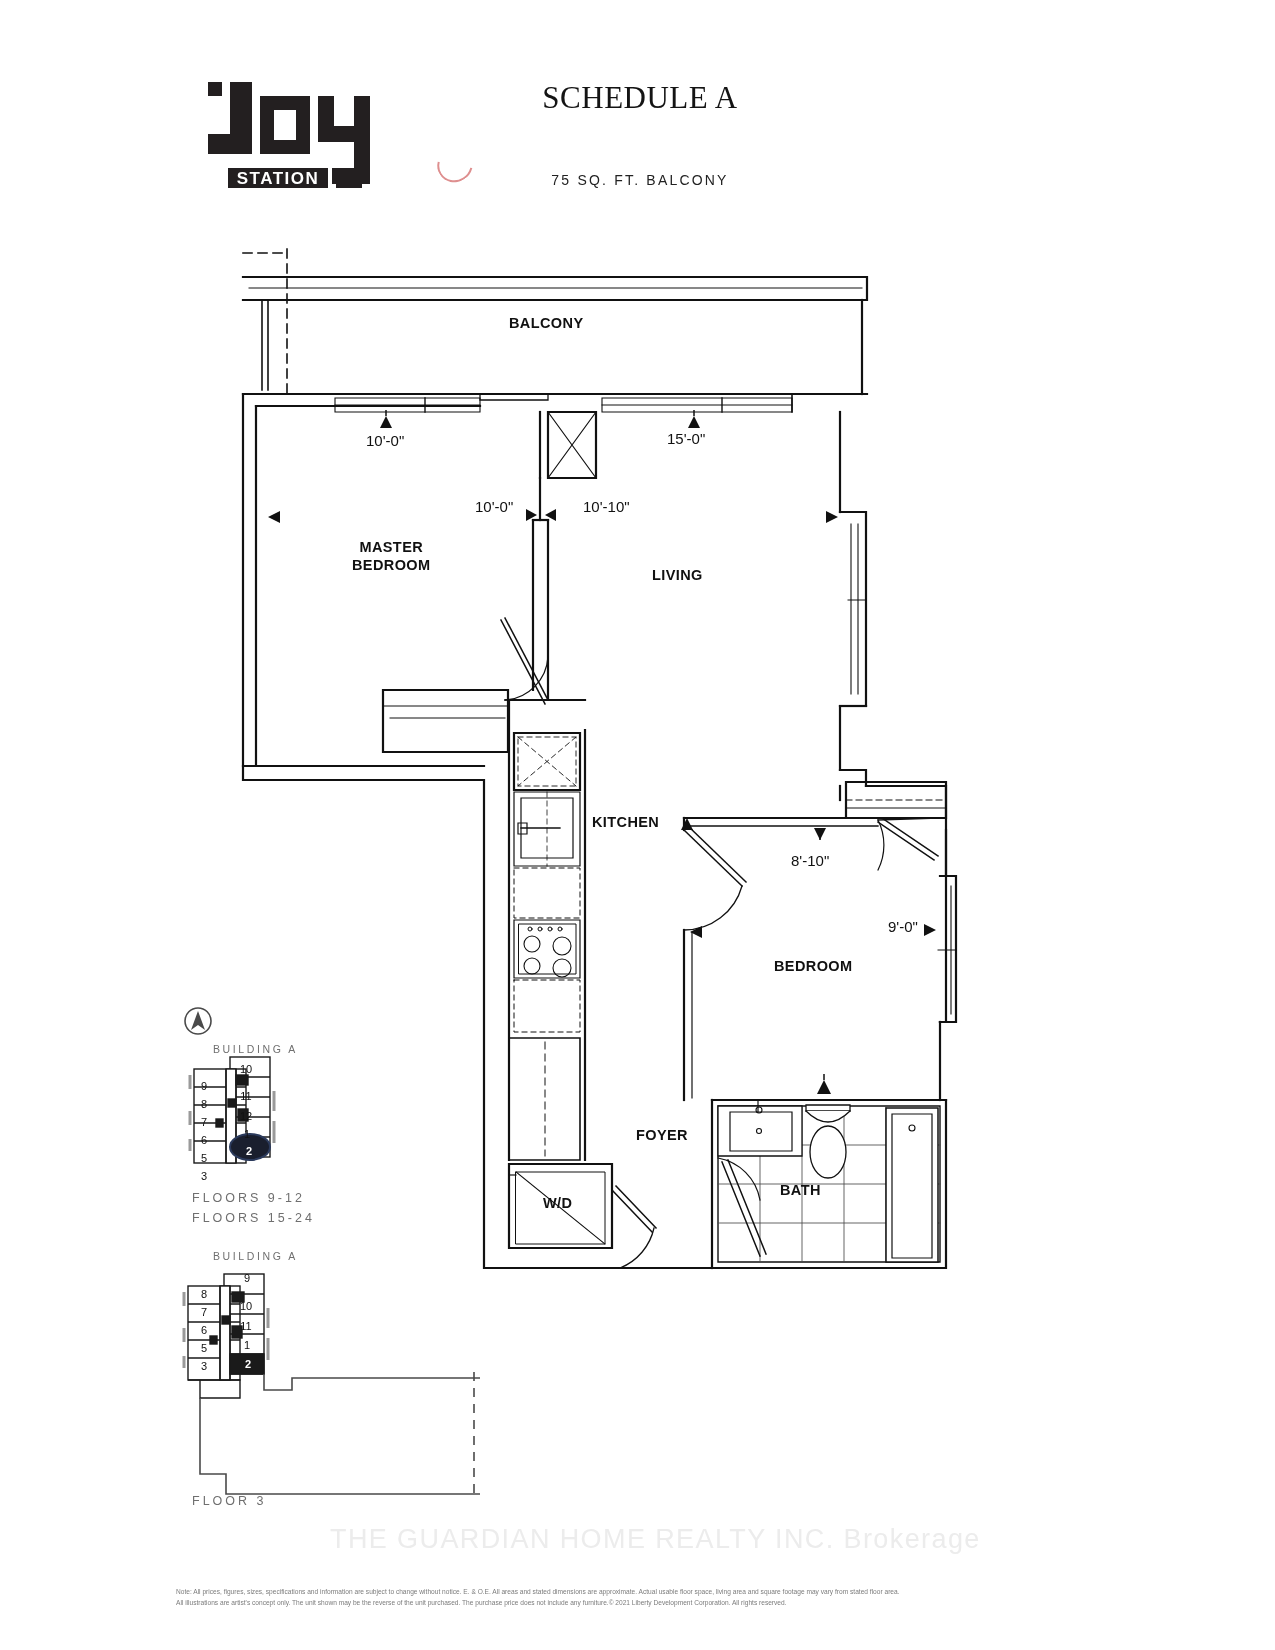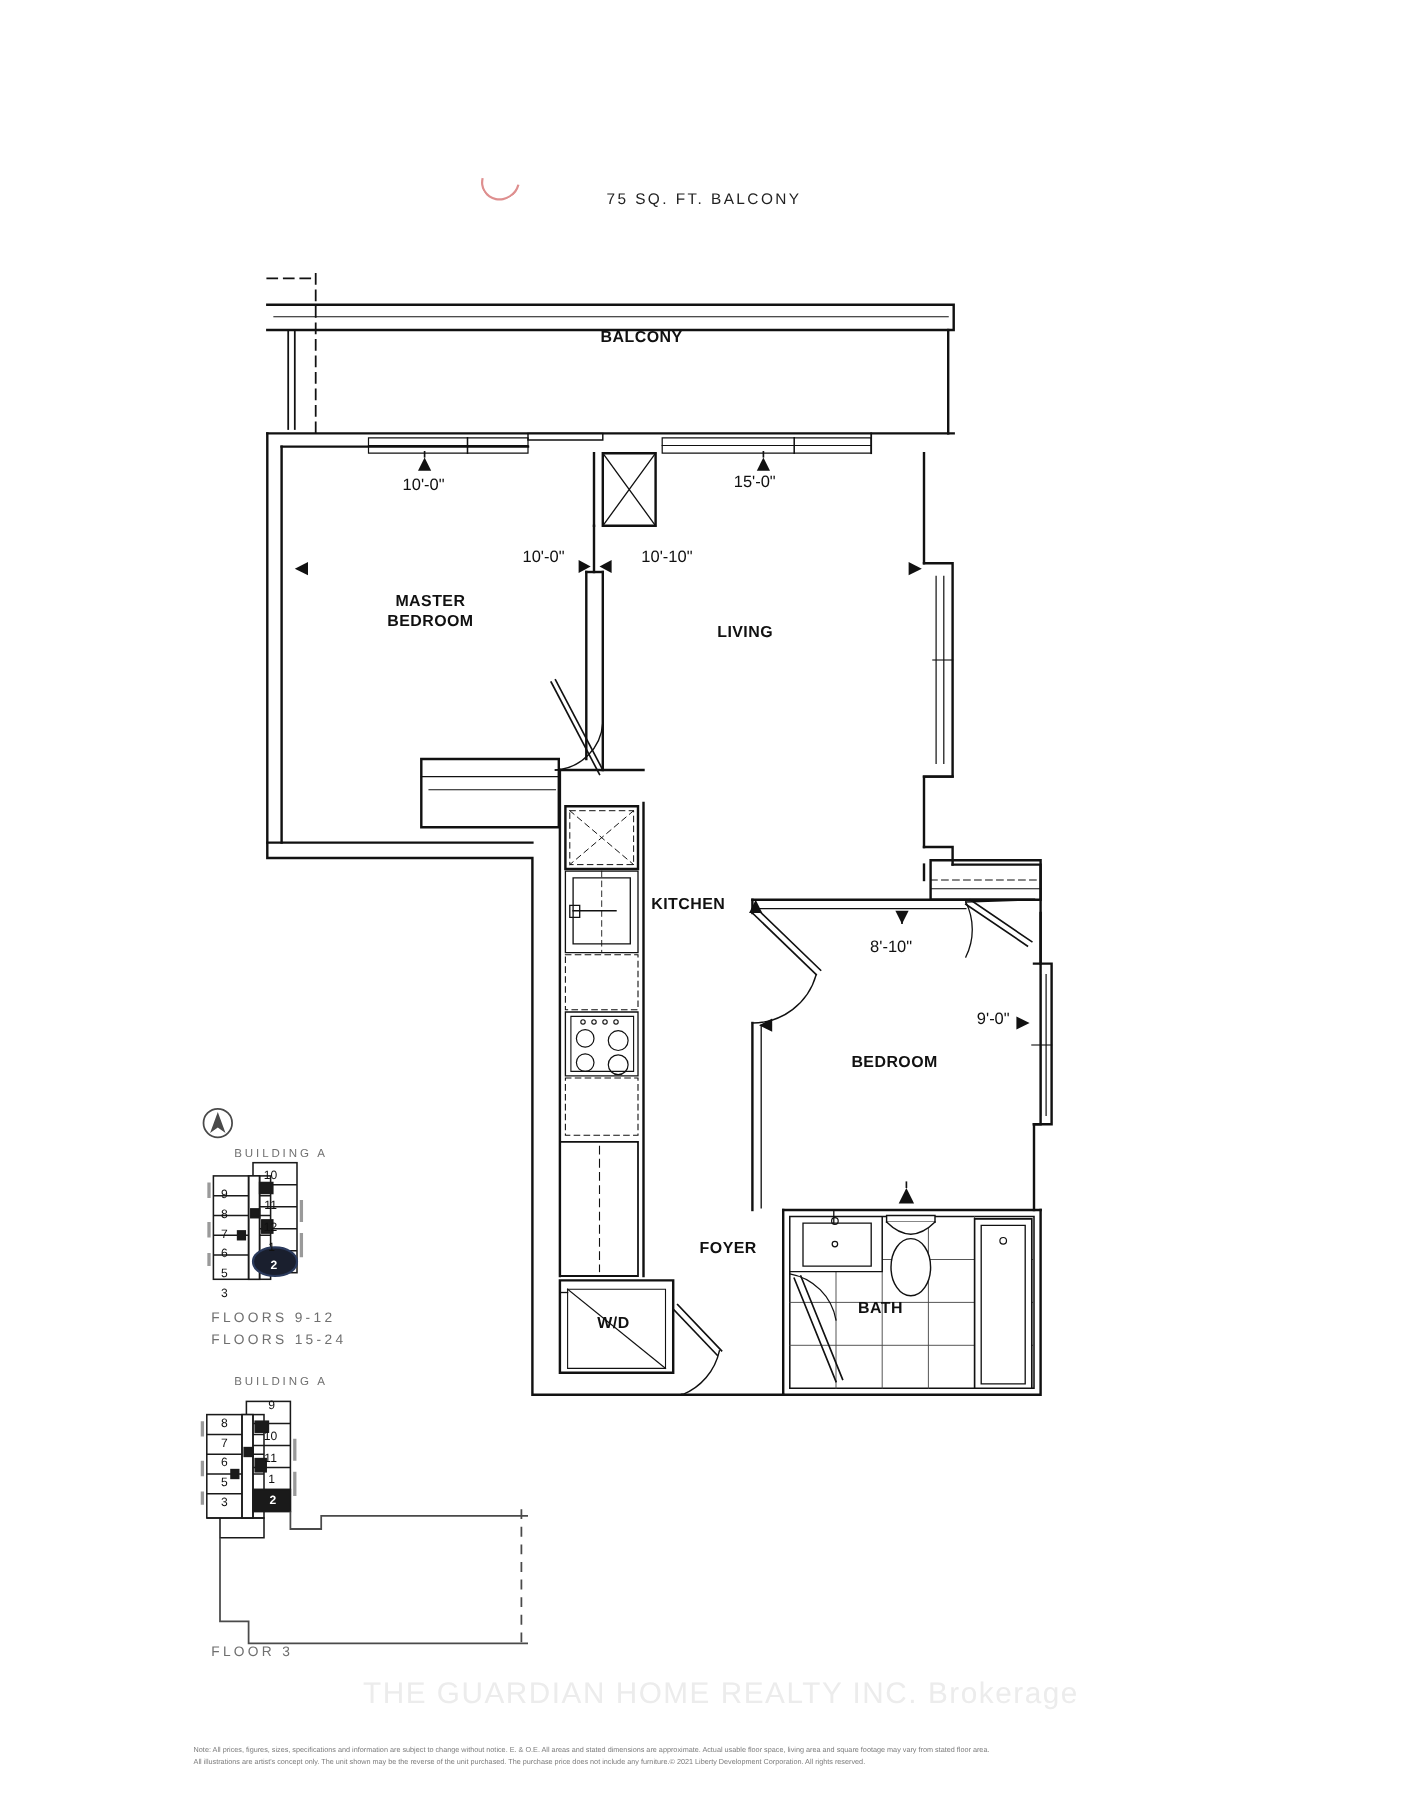--- a/index.html
+++ b/index.html
@@ -111,21 +111,39 @@
   #disclaimer {
     position: absolute; left: 176px; top: 1586px; width: 940px;
     font-size: 6.6px; line-height: 11px; color: #7c7c7c;
   }
 </style>
 </head>
 <body>
 
 <div id="header">
 
-
+  <div id="joy-logo">
+    <svg width="215" height="130" viewBox="0 0 215 130">
+      <g fill="#231f20">
+
+        <path d="M44 10 h22 v72 h-44 v-20 h22 z"></path>
+        <rect x="22" y="10" width="14" height="14"></rect>
+
+        <path d="M74 24 h50 v58 h-50 z M88 38 h22 v30 h-22 z" fill-rule="evenodd"></path>
+
+        <path d="M132 24 h16 v30 h20 v-30 h16 v88 h-38 v-16 h22 v-26 h-36 z"></path>
+      </g>
+
+      <rect x="42" y="96" width="100" height="20" fill="#231f20"></rect>
+      <rect x="150" y="100" width="26" height="16" fill="#231f20"></rect>
+      <text x="92" y="112" fill="#ffffff" font-family="Liberation Sans, sans-serif" font-size="17" font-weight="700" letter-spacing="1.5" text-anchor="middle">STATION</text>
+    </svg>
+  </div>
+
+  <div id="schedule-title">SCHEDULE A</div>
 
   <div id="red-arc"></div>
 
 
   <div id="balcony-line">75 SQ. FT. BALCONY</div>
 
 </div>
 
 <div id="plan-wrap">
 <svg id="plan-svg" width="1275" height="1650" viewBox="0 0 1275 1650">
@@ -311,21 +329,21 @@
 
     <path d="M690 932 l12 -6 l0 12 Z"></path>
     <path d="M936 930 l-12 -6 l0 12 Z"></path>
 
     <path d="M824 1080 l7 14 l-14 0 Z"></path>
     <path d="M824 1080 v-6" stroke="#111" stroke-width="1.5"></path>
   </g>
 </svg>
 </div>
 
-<div class="rlabel" style="left:509px;  top:299px;margin-left:37px;">BALCONY</div>
+<div class="rlabel" style="left:509px;  top:315px;">BALCONY</div>
 <div class="rlabel" style="left:352px;  top:538px; text-align:center; line-height:18px;"><span>MASTER</span><br><span>BEDROOM</span></div>
 <div class="rlabel" style="left:652px;  top:567px;">LIVING</div>
 <div class="rlabel" style="left:592px;  top:814px;">KITCHEN</div>
 <div class="rlabel" style="left:774px;  top:958px;">BEDROOM</div>
 <div class="rlabel" style="left:636px;  top:1127px;">FOYER</div>
 <div class="rlabel" style="left:780px;  top:1182px;">BATH</div>
 <div class="rlabel" style="left:543px;  top:1195px;">W/D</div>
 
 <div class="dim" style="left:366px; top:432px;">10'-0"</div>
 <div class="dim" style="left:667px; top:430px;">15'-0"</div>

